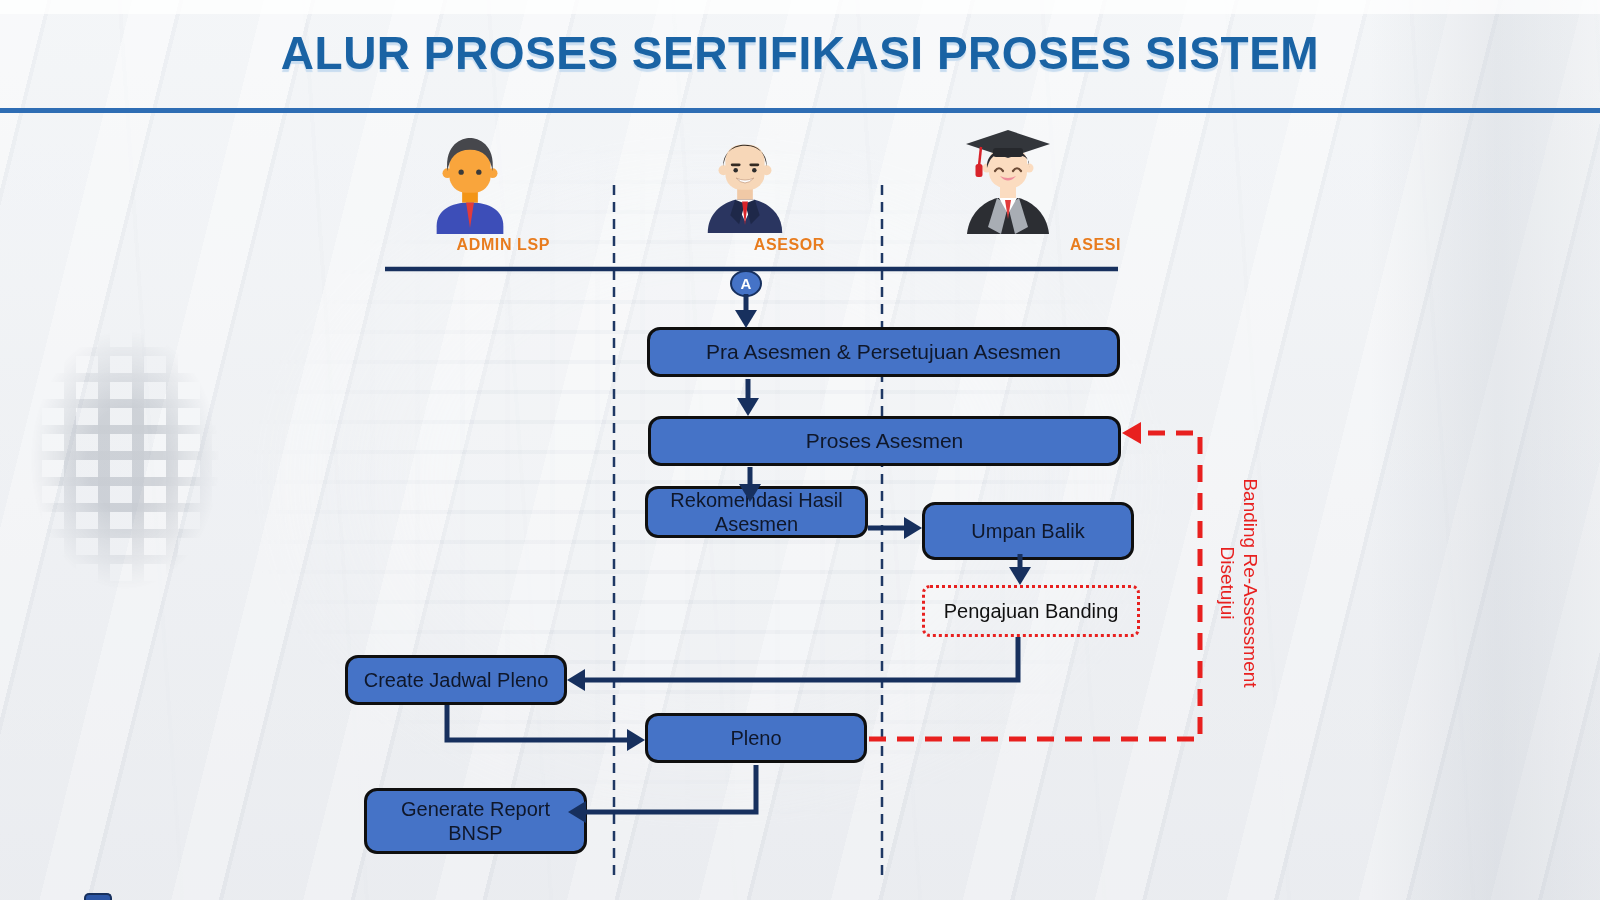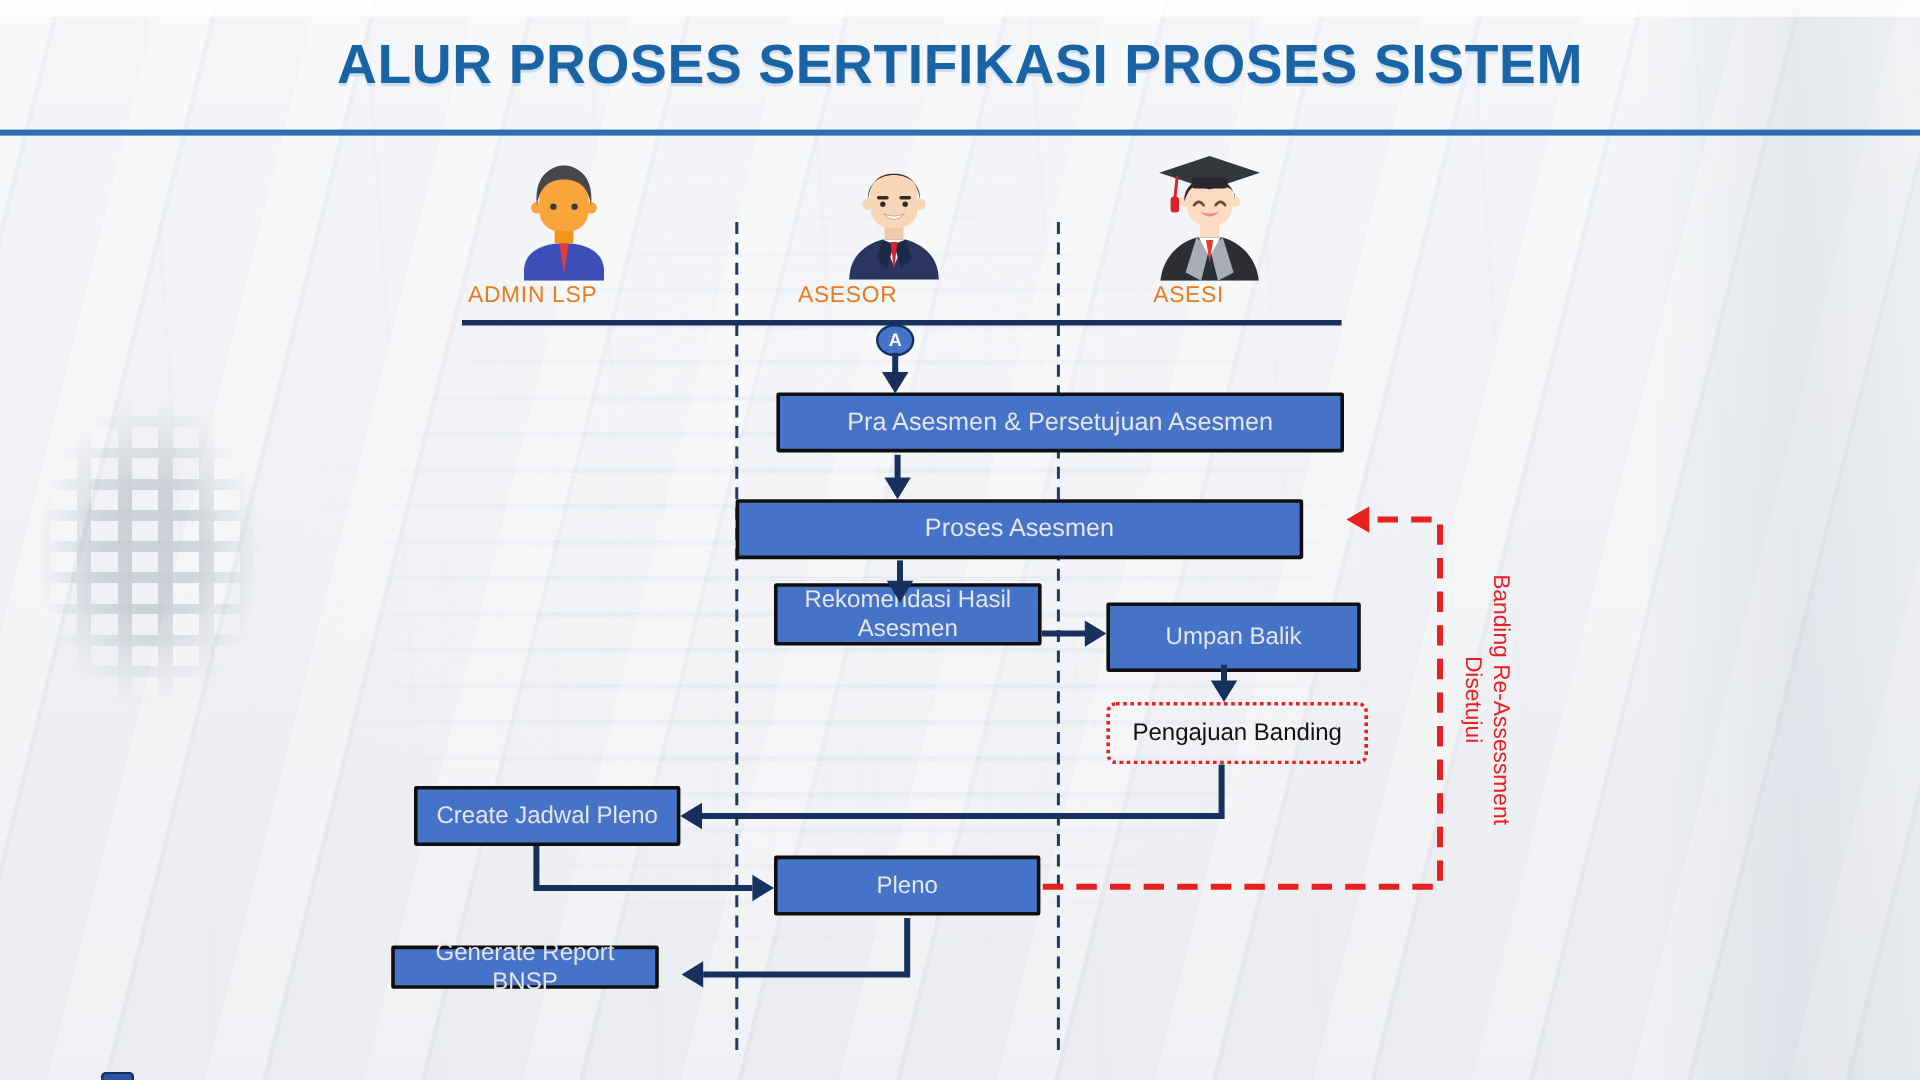--- a/index.html
+++ b/index.html
@@ -33,29 +33,29 @@
   .bg-topband{position:absolute;top:0;left:0;width:1600px;height:14px;background:rgba(255,255,255,0.75);}
 
   
   .title{position:absolute;top:26px;left:0;width:1600px;text-align:center;
     font-size:46px;font-weight:700;letter-spacing:.5px;color:#1a63a4;
     text-shadow:0 3px 1px #c9ddf0;}
   .rule{position:absolute;top:108px;left:0;width:1600px;height:5px;background:#2e6db4;}
 
   
   .avatar{position:absolute;}
-  .actor-label{position:absolute;width:160px;text-align:left;font-size:19px;font-weight:400;
+  .actor-label{position:absolute;width:160px;text-align:right;font-size:16px;font-weight:700;
     color:#e87c1e;letter-spacing:.6px;}
 
   
   .layer{position:absolute;left:0;top:0;width:1600px;height:900px;pointer-events:none;}
 
   
   .node{position:absolute;box-sizing:border-box;display:flex;align-items:center;justify-content:center;
-    background:#4573c7;border:3.5px solid #0f0f0f;border-radius:2px;color:#e5e5e5;
+    background:#4573c7;border:3.5px solid #0f0f0f;border-radius:13px;color:#0f172a;
     font-size:20px;line-height:24px;text-align:center;white-space:pre-line;padding:0 8px;}
   .node.wide{font-size:21px;}
   .node.ghost{background:transparent;border:3px dotted #e8201f;color:#111111;border-radius:8px;}
 
   .start-circle{position:absolute;left:730px;top:270px;width:32px;height:27px;border-radius:50%;
     box-sizing:border-box;background:#4573c7;border:2.5px solid #17305e;color:#fff;
     font-size:15px;font-weight:700;display:flex;align-items:center;justify-content:center;}
 
   .edge-label{position:absolute;left:1123px;top:560px;width:232px;height:46px;
     transform:rotate(90deg);color:#e8201f;font-size:19px;line-height:23px;
@@ -134,28 +134,28 @@
     <path d="M47,48 Q55,57 63,48 Q55,52 47,48 Z" fill="#ef8d9b"></path>
   </svg>
 
   <div class="actor-label" style="left:390px;top:236px">ADMIN LSP</div>
   <div class="actor-label" style="left:665px;top:236px">ASESOR</div>
   <div class="actor-label" style="left:961px;top:236px">ASESI</div>
 
   <div class="start-circle">A</div>
 
   <div class="node wide" style="left:647px;top:327px;width:473px;height:50px">Pra Asesmen &amp; Persetujuan Asesmen</div>
-  <div class="node wide" style="left:613px;top:416px;width:473px;height:50px">Proses Asesmen</div>
+  <div class="node wide" style="left:648px;top:416px;width:473px;height:50px">Proses Asesmen</div>
   <div class="node" style="left:645px;top:486px;width:223px;height:52px">Rekomendasi Hasil
 Asesmen</div>
   <div class="node" style="left:922px;top:502px;width:212px;height:58px">Umpan Balik</div>
   <div class="node ghost" style="left:922px;top:585px;width:218px;height:52px">Pengajuan Banding</div>
   <div class="node" style="left:345px;top:655px;width:222px;height:50px">Create Jadwal Pleno</div>
   <div class="node" style="left:645px;top:713px;width:222px;height:50px">Pleno</div>
-  <div class="node" style="left:326px;top:788px;width:223px;height:36px">Generate Report
+  <div class="node" style="left:364px;top:788px;width:223px;height:66px">Generate Report
 BNSP</div>
 
   <div class="edge-label">Banding Re-Assessment
 Disetujui</div>
 
   <svg class="layer" viewBox="0 0 1600 900">
     <g stroke="#17305e" stroke-width="5" fill="none">
       <path d="M746,294 L746,311"></path>
       <path d="M748,379 L748,400"></path>
       <path d="M750,467 L750,486"></path>

